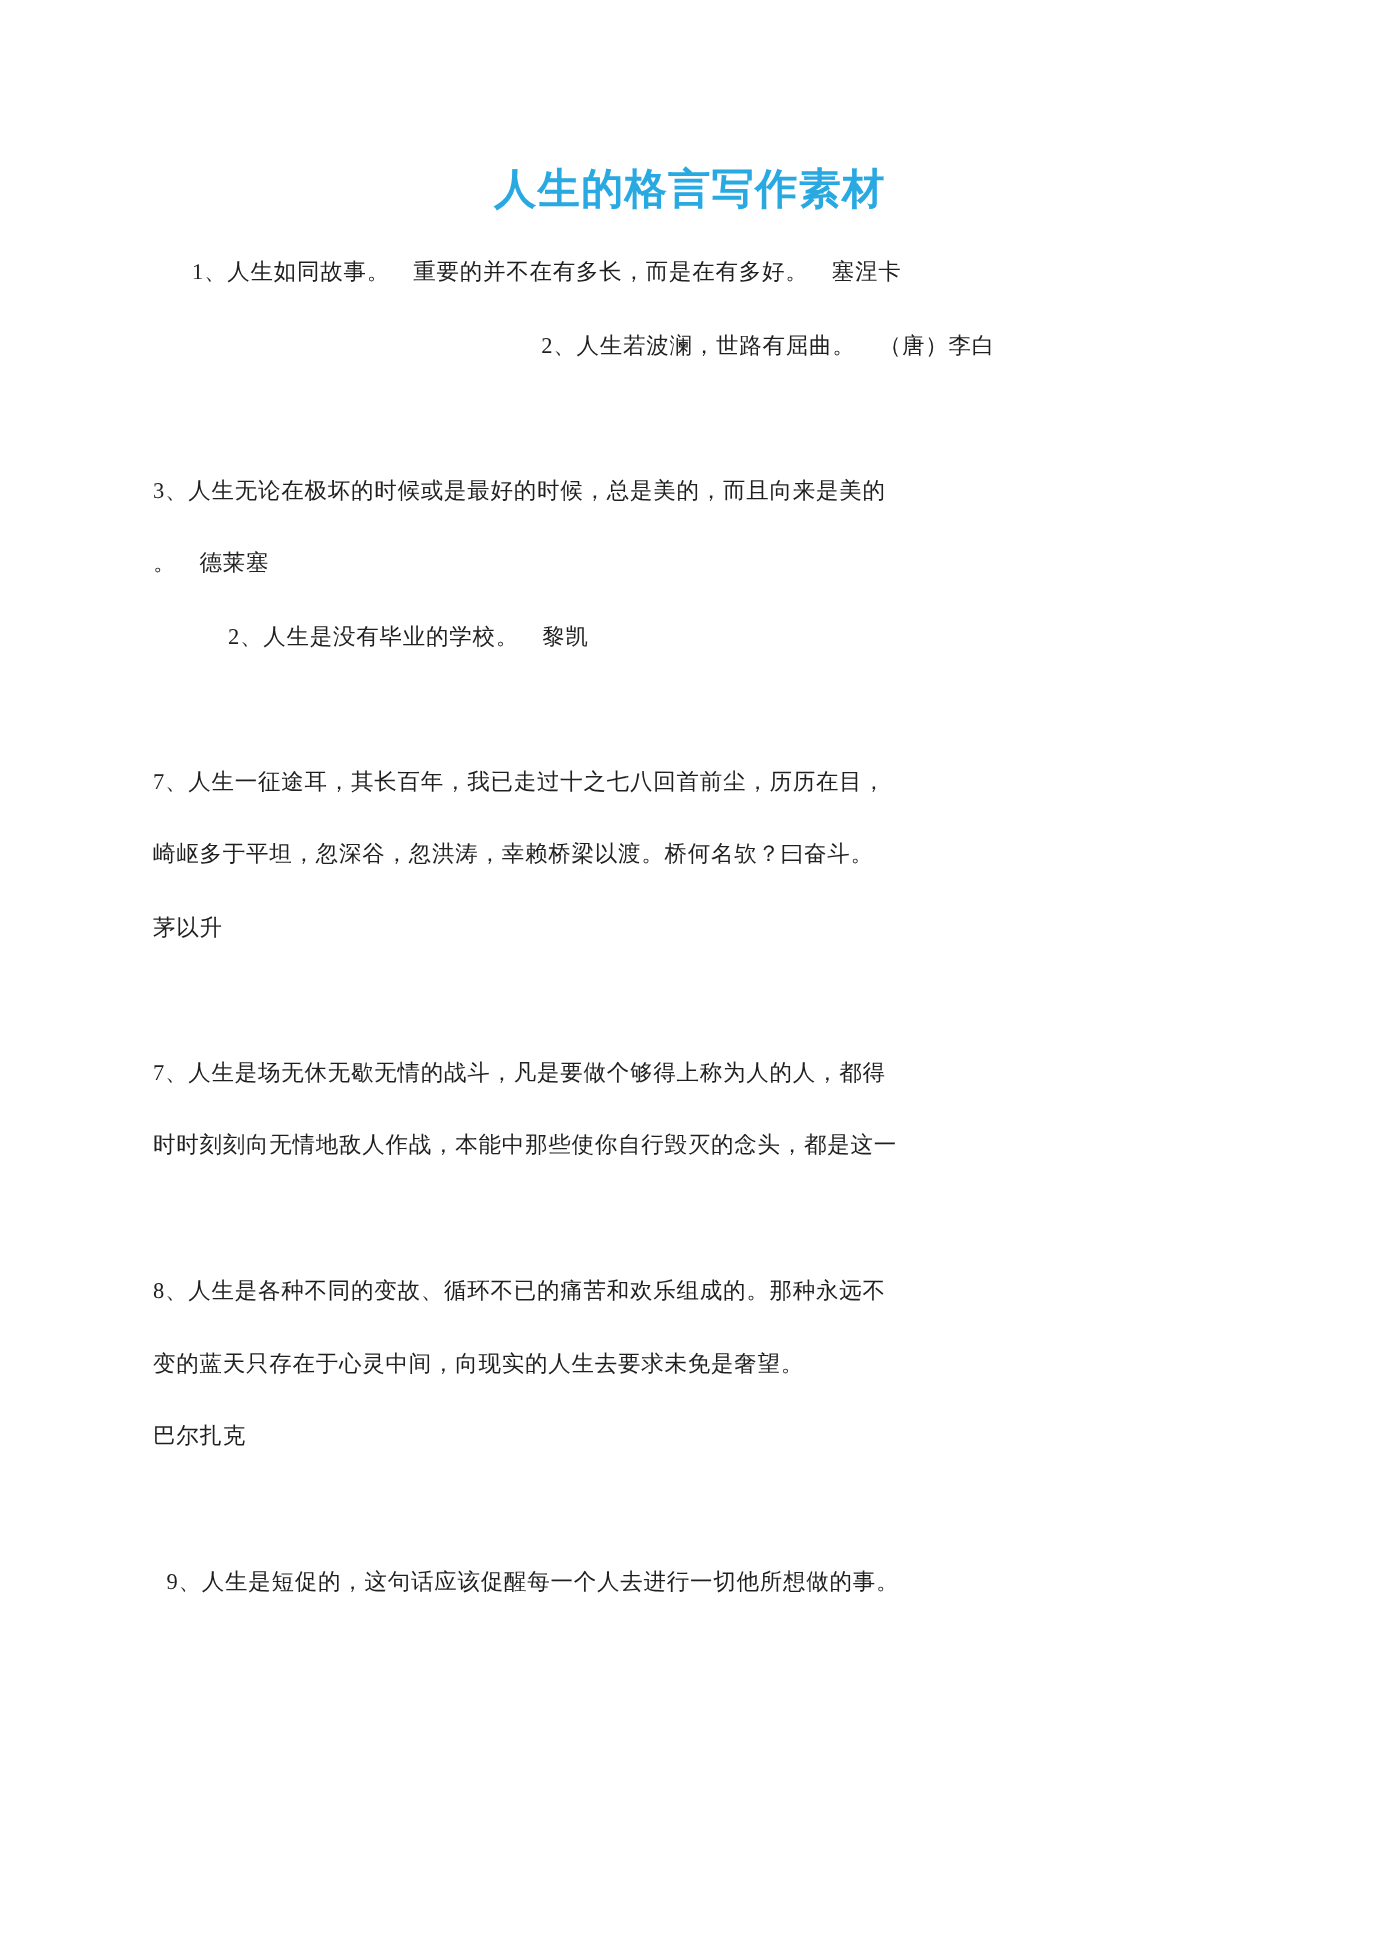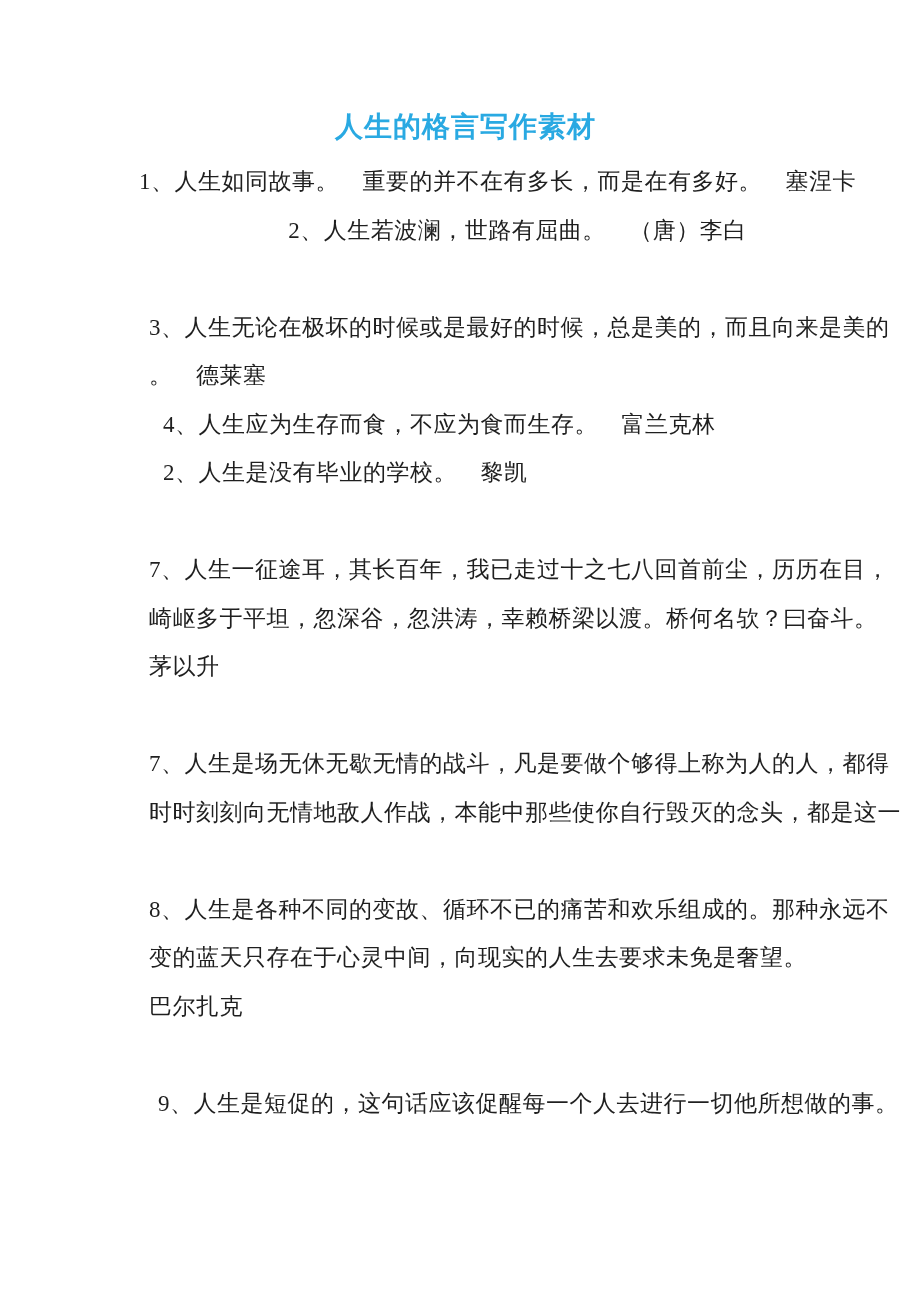--- a/index.html
+++ b/index.html
@@ -12,21 +12,20 @@
     height: 1302px;
     overflow: hidden;
     font-family: "Liberation Serif", "DejaVu Serif", serif;
     color: #1f1f1f;
   }
   .page {
     width: 920px;
     height: 1302px;
     background: #ffffff;
     box-sizing: border-box;
-    padding-left: 11px;
   }
   .doc-title {
     margin: 0;
     padding-top: 104px;
     text-align: center;
     font-size: 28px;
     line-height: 46px;
     font-weight: bold;
     color: #29a9e2;
     letter-spacing: 1px;
@@ -35,24 +34,23 @@
     margin-top: 8px;
     padding-left: 102px;
     padding-right: 60px;
   }
   .item {
     margin: 0;
     padding: 0;
   }
   .item.gap {
     margin-top: 48.5px;
-    margin-left: 36px;
   }
   .line {
-    font-size: 23px;
+    font-size: 15px;
     line-height: 48.5px;
     height: 48.5px;
     white-space: nowrap;
     letter-spacing: 0.5px;
   }
   .indent-26 { padding-left: 26px; }
   .indent-50 { padding-left: 50px; }
   .indent-62 { padding-left: 62px; text-align: center; }
   .indent-9  { padding-left: 9px; }
 </style>
@@ -71,23 +69,20 @@
 
     <div class="item">
       <div class="line indent-62">2、人生若波澜，世路有屈曲。　（唐）李白</div>
     </div>
 
     <div class="item gap">
       <div class="line">3、人生无论在极坏的时候或是最好的时候，总是美的，而且向来是美的</div>
       <div class="line">。　德莱塞</div>
     </div>
 
-    <div class="item">
-      <div class="line indent-50">4、人生应为生存而食，不应为食而生存。　富兰克林</div>
-    </div>
 
     <div class="item">
       <div class="line indent-50">2、人生是没有毕业的学校。　黎凯</div>
     </div>
 
     <div class="item gap">
       <div class="line">7、人生一征途耳，其长百年，我已走过十之七八回首前尘，历历在目，</div>
       <div class="line">崎岖多于平坦，忽深谷，忽洪涛，幸赖桥梁以渡。桥何名欤？曰奋斗。</div>
       <div class="line">茅以升</div>
     </div>

